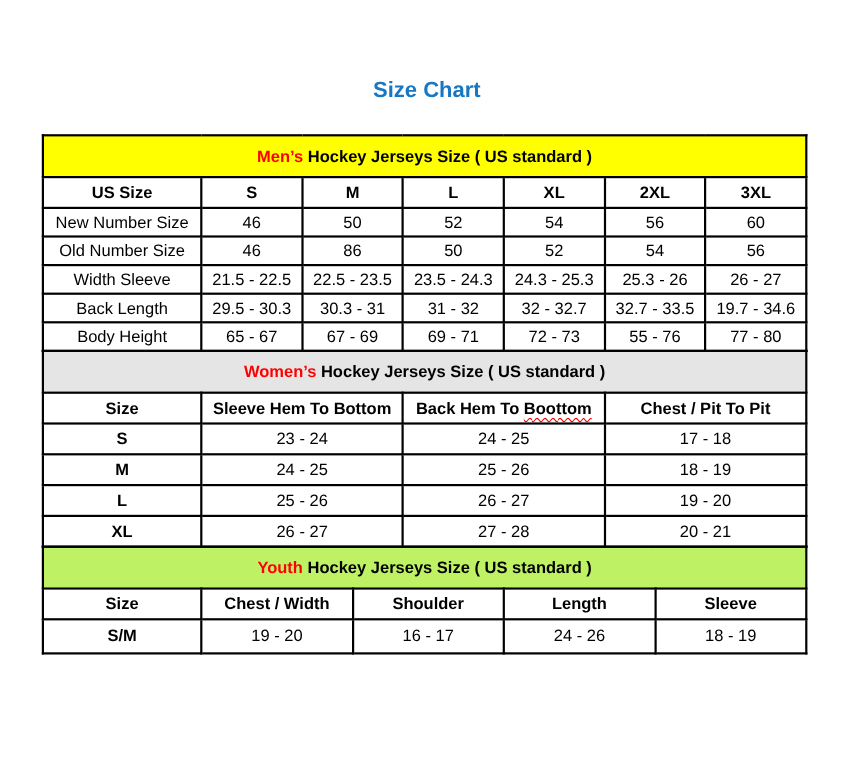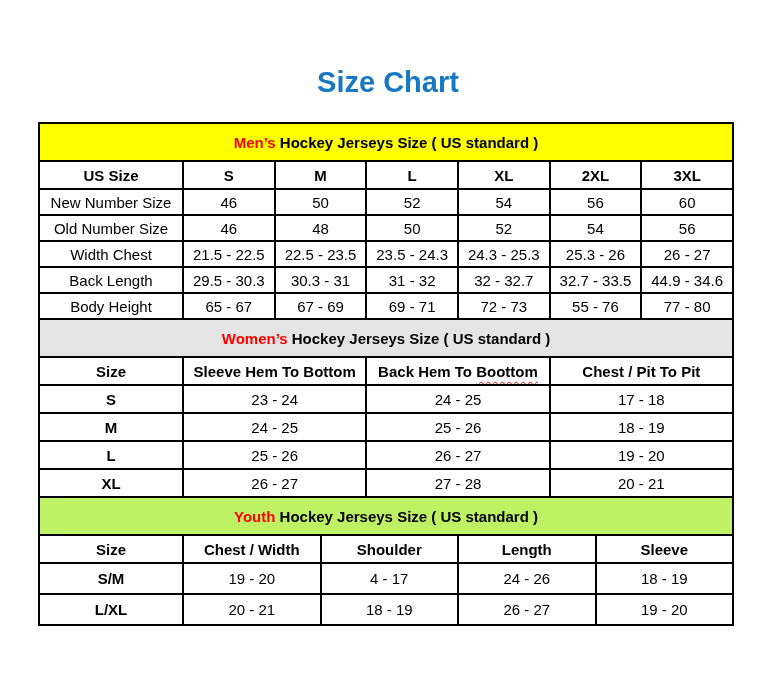--- a/index.html
+++ b/index.html
@@ -12,21 +12,21 @@
     position: relative;
     width: 776px;
     height: 692px;
     background: #ffffff;
     overflow: hidden;
   }
   .title {
     margin: 0;
     padding-top: 64px;
     text-align: center;
-    font-size: 29px;
+    font-size: 20px;
     line-height: 36px;
     font-weight: bold;
     color: #1678C2;
     letter-spacing: 0px;
   }
   .tables {
     margin: 22px 0 0 38px;
     width: 696px;
   }
   table.size-table {
@@ -105,43 +105,43 @@
             <td>46</td>
             <td>50</td>
             <td>52</td>
             <td>54</td>
             <td>56</td>
             <td>60</td>
           </tr>
           <tr class="data-row">
             <td class="row-label">Old Number Size</td>
             <td>46</td>
-            <td>48</td>
+            <td>86</td>
             <td>50</td>
             <td>52</td>
             <td>54</td>
             <td>56</td>
           </tr>
           <tr class="data-row">
-            <td class="row-label">Width Chest</td>
+            <td class="row-label">Width Sleeve</td>
             <td>21.5 - 22.5</td>
             <td>22.5 - 23.5</td>
             <td>23.5 - 24.3</td>
             <td>24.3 - 25.3</td>
             <td>25.3 - 26</td>
             <td>26 - 27</td>
           </tr>
           <tr class="data-row">
             <td class="row-label">Back Length</td>
             <td>29.5 - 30.3</td>
             <td>30.3 - 31</td>
             <td>31 - 32</td>
             <td>32 - 32.7</td>
             <td>32.7 - 33.5</td>
-            <td>44.9 - 34.6</td>
+            <td>19.7 - 34.6</td>
           </tr>
           <tr class="data-row">
             <td class="row-label">Body Height</td>
             <td>65 - 67</td>
             <td>67 - 69</td>
             <td>69 - 71</td>
             <td>72 - 73</td>
             <td>55 - 76</td>
             <td>77 - 80</td>
           </tr>
@@ -205,27 +205,20 @@
           <tr class="header-row">
             <td>Size</td>
             <td>Chest / Width</td>
             <td>Shoulder</td>
             <td>Length</td>
             <td>Sleeve</td>
           </tr>
           <tr class="data-row">
             <td class="row-label bold">S/M</td>
             <td>19 - 20</td>
-            <td>4 - 17</td>
+            <td>16 - 17</td>
             <td>24 - 26</td>
             <td>18 - 19</td>
-          </tr>
-          <tr class="data-row">
-            <td class="row-label bold">L/XL</td>
-            <td>20 - 21</td>
-            <td>18 - 19</td>
-            <td>26 - 27</td>
-            <td>19 - 20</td>
           </tr>
         </tbody>
       </table>
     </div>
 </div>
 
 </body></html>

